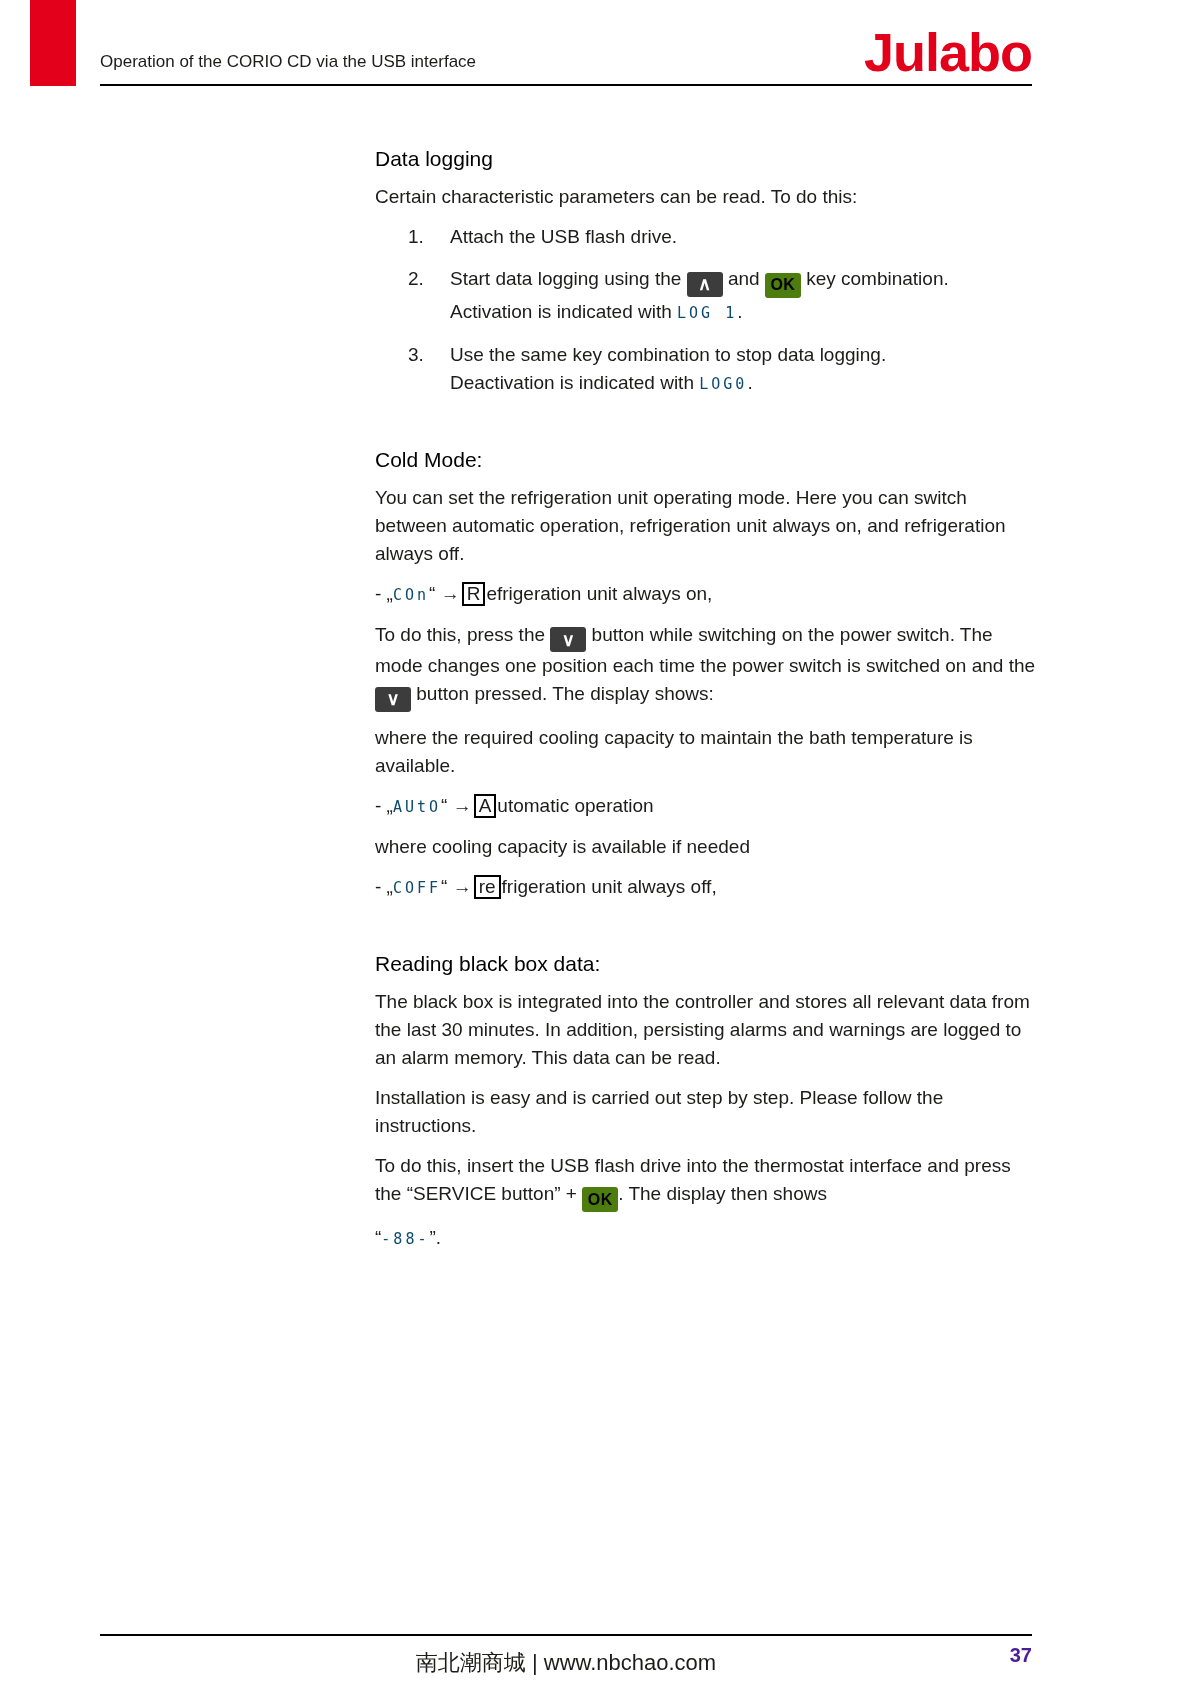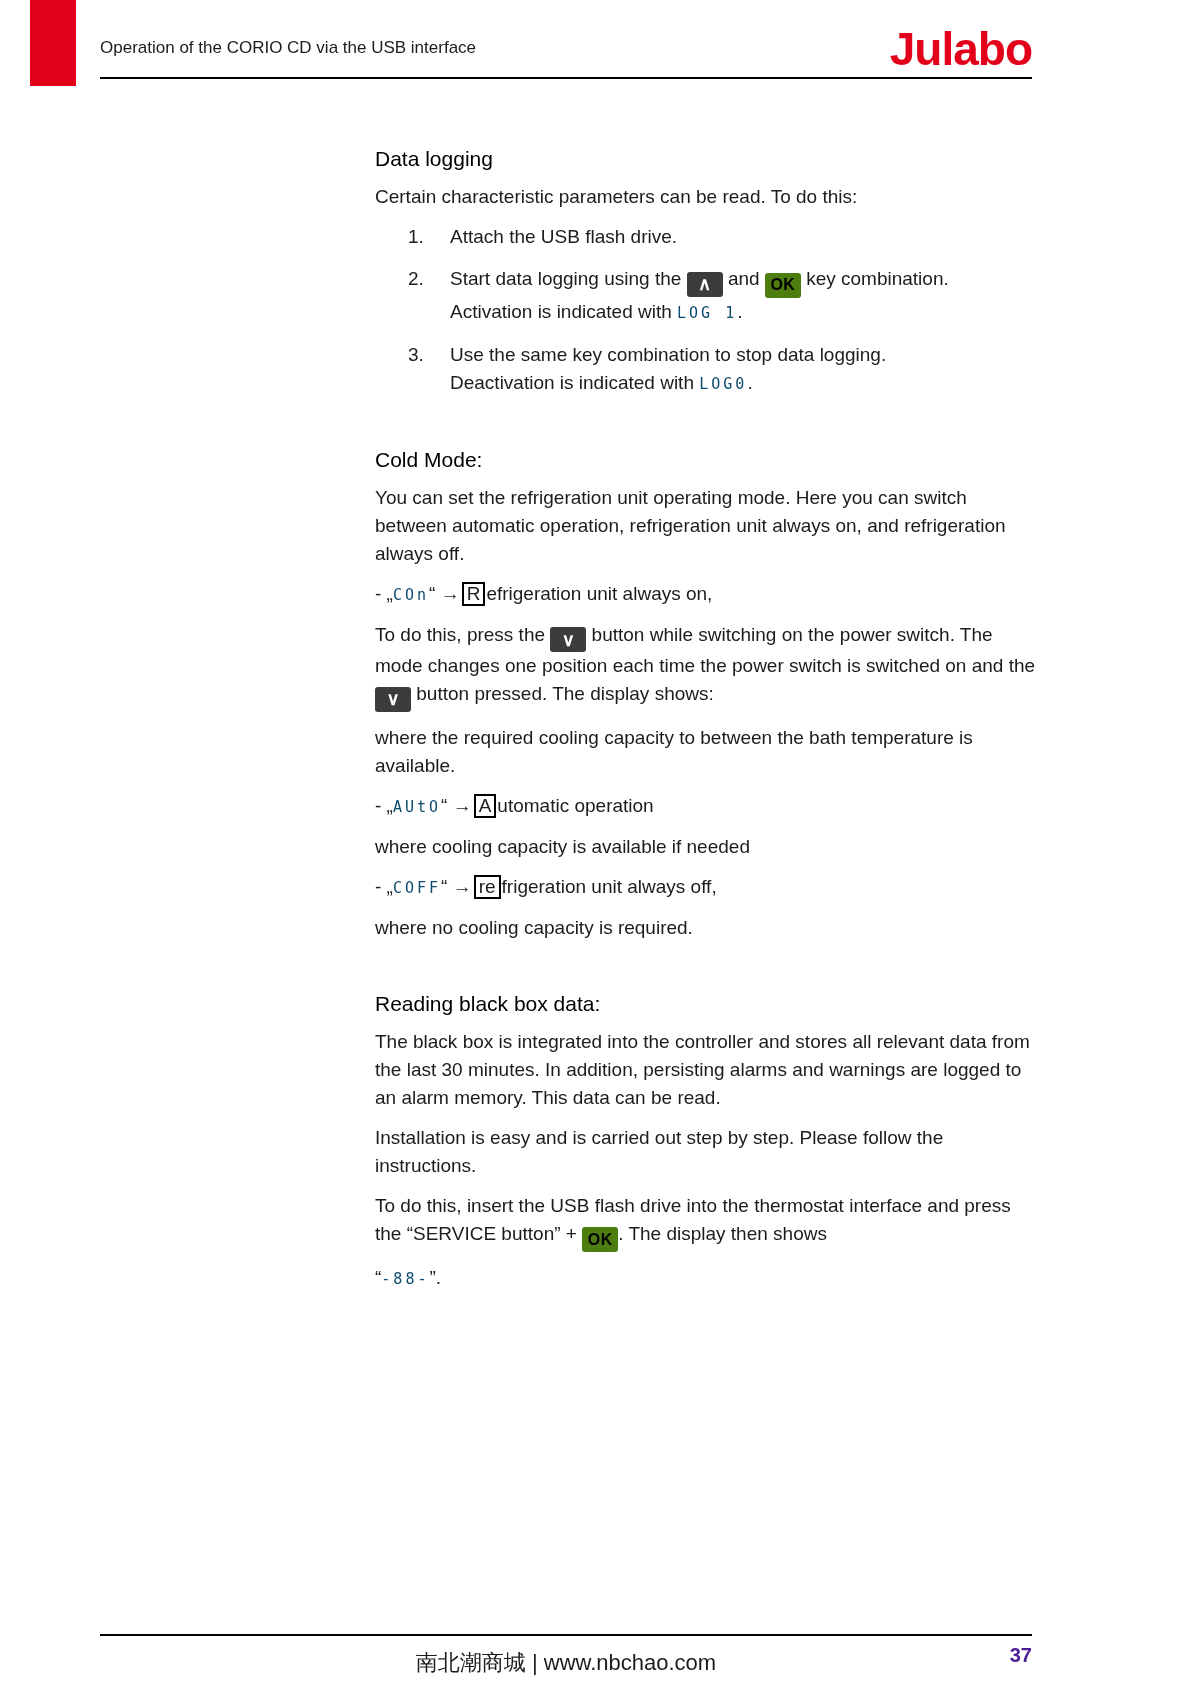--- a/index.html
+++ b/index.html
@@ -9,26 +9,26 @@
     color:#1c1c1b;
   }
   .page { position:absolute; inset:0; background:#fff; overflow:hidden; }
 
   
   .red-mark { position:absolute; left:30px; top:0; width:46px; height:86px; background:#e2001a; }
 
   
   .header {
     position:absolute; left:100px; top:30px; width:932px;
-    display:flex; justify-content:space-between; align-items:center;
+    display:flex; justify-content:space-between; align-items:flex-end;
     border-bottom:2px solid #000; padding-bottom:8px;
   }
   .header-title { font-size:17px; color:#1c1c1b; padding-bottom:4px; }
   .logo {
-    font-size:46px; font-weight:bold; color:#e2001a;
+    font-size:54px; font-weight:bold; color:#e2001a;
     letter-spacing:-1px; line-height:0.85;
     font-family:"Liberation Sans", sans-serif;
   }
 
   
   .content { position:absolute; left:375px; top:132px; width:662px; }
   .doc-section { margin-bottom:50px; }
   .sec-heading { font-size:21px; font-weight:normal; margin:15px 0 12px 0; color:#000; }
   .para { font-size:19px; line-height:28px; margin:0 0 12px 0; }
 
@@ -105,25 +105,24 @@
             <span class="num">3.</span>
             <span>Use the same key combination to stop data logging.<br>Deactivation is indicated with <span class="lcd">LOG0</span>.</span>
           </div>
         </div>
       </section>
       <section class="doc-section">
         <h3 class="sec-heading">Cold Mode:</h3>
         <p class="para">You can set the refrigeration unit operating mode. Here you can switch between automatic operation, refrigeration unit always on, and refrigeration always off.</p>
         <p class="para">- „<span class="lcd">COn</span>“ →<span class="boxed">R</span>efrigeration unit always on,</p>
         <p class="para">To do this, press the <span class="key key-dark">∨</span> button while switching on the power switch. The mode changes one position each time the power switch is switched on and the <span class="key key-dark">∨</span> button pressed. The display shows:</p>
-        <p class="para">where the required cooling capacity to between the bath temperature is available.</p>
+        <p class="para">where the required cooling capacity to maintain the bath temperature is available.</p>
         <p class="para">- „<span class="lcd">AUtO</span>“ →<span class="boxed">A</span>utomatic operation</p>
         <p class="para">where cooling capacity is available if needed</p>
         <p class="para">- „<span class="lcd">COFF</span>“ →<span class="boxed">re</span>frigeration unit always off,</p>
-        <p class="para">where no cooling capacity is required.</p>
       </section>
       <section class="doc-section">
         <h3 class="sec-heading">Reading black box data:</h3>
         <p class="para">The black box is integrated into the controller and stores all relevant data from the last 30 minutes. In addition, persisting alarms and warnings are logged to an alarm memory. This data can be read.</p>
         <p class="para">Installation is easy and is carried out step by step. Please follow the instructions.</p>
         <p class="para">To do this, insert the USB flash drive into the thermostat interface and press the “SERVICE button” + <span class="key key-ok">OK</span>. The display then shows</p>
         <p class="para">“<span class="lcd">-88-</span>”.</p>
       </section>
     </div>
 

